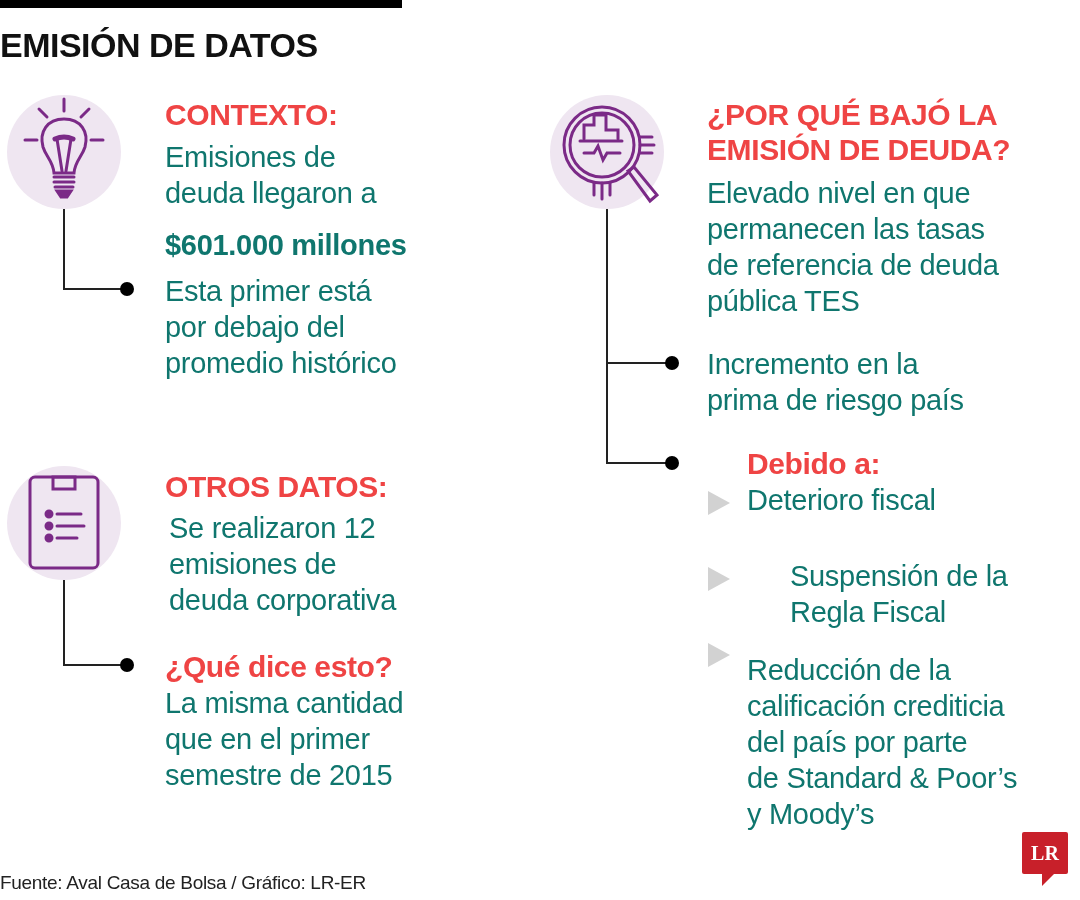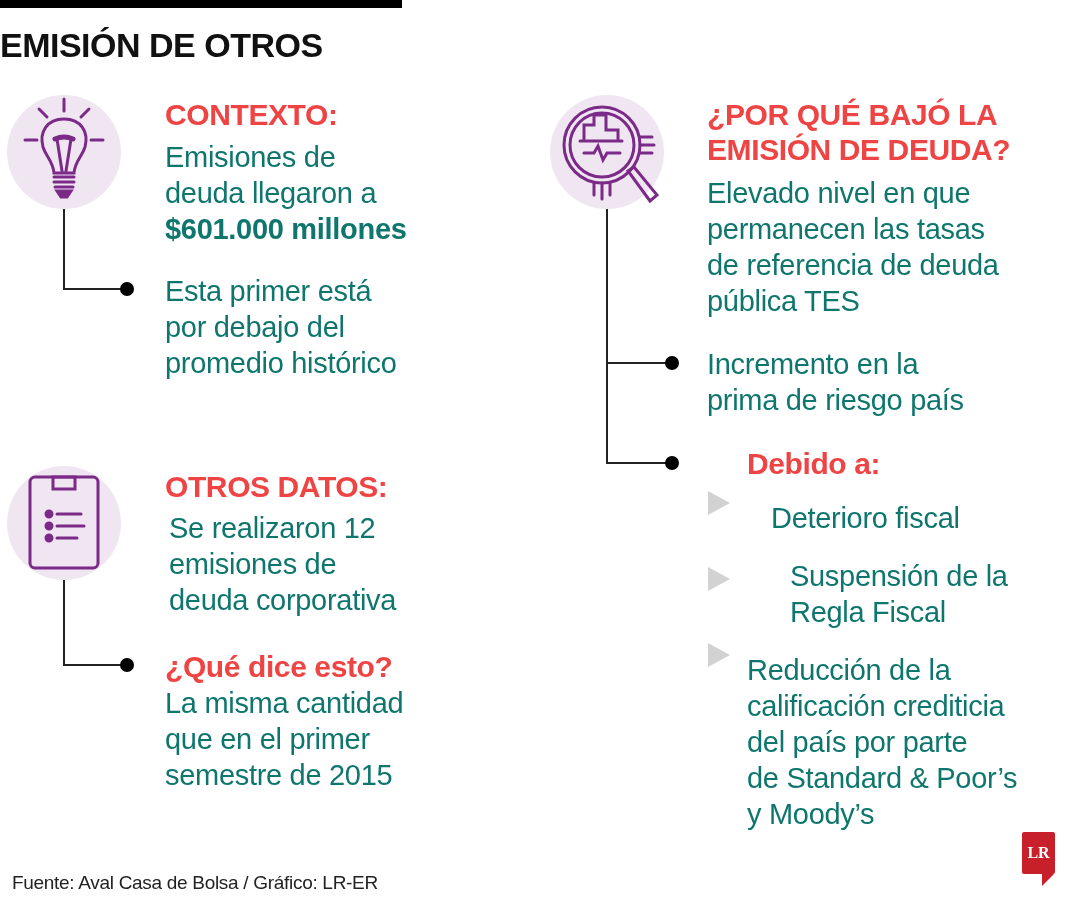--- a/index.html
+++ b/index.html
@@ -7,31 +7,31 @@
   body { position:relative; font-family:"Liberation Sans", "DejaVu Sans", sans-serif; color:#111; }
   .topbar { position:absolute; left:0; top:0; width:402px; height:8px; background:#000; }
   .title { position:absolute; left:0; top:26px; font-size:34px; font-weight:bold; letter-spacing:-0.5px; color:#111; }
   .circle { position:absolute; width:114px; height:114px; border-radius:50%; background:#efe6f1; }
   .circle svg { position:absolute; left:0; top:0; }
   .vline { position:absolute; width:1.5px; background:#222; }
   .hline { position:absolute; height:1.5px; background:#222; }
   .dot { position:absolute; width:14px; height:14px; border-radius:50%; background:#000; }
   .txt { position:absolute; font-size:29px; line-height:36px; color:#0f766e; white-space:pre-line; letter-spacing:-0.3px; }
   .head { position:absolute; font-size:30px; line-height:35px; font-weight:bold; color:#ef4444; white-space:pre-line; letter-spacing:-0.4px; }
-  .bold { font-weight:bold; }
+  .bold { font-weight:bold;margin-top:16px; }
   .tri { position:absolute; width:0; height:0; border-top:12px solid transparent; border-bottom:12px solid transparent; border-left:22px solid #d2d2d2; }
-  .footer { position:absolute; left:0; top:872px; font-size:19px; color:#222; letter-spacing:-0.3px;padding-left:12px; }
-  .logo { position:absolute; left:1022px; top:832px; width:33px; height:42px; background:#c8202a; border-radius:2px; color:#fff; font-family:"Liberation Serif", serif; font-weight:bold; font-size:16px; text-align:center; line-height:42px; }
+  .footer { position:absolute; left:0; top:872px; font-size:19px; color:#222; letter-spacing:-0.3px; }
+  .logo { position:absolute; left:1022px; top:832px; width:46px; height:42px; background:#c8202a; border-radius:2px; color:#fff; font-family:"Liberation Serif", serif; font-weight:bold; font-size:20px; text-align:center; line-height:42px; }
   .logo:after { content:""; position:absolute; left:20px; top:42px; border-left:0 solid transparent; border-right:12px solid transparent; border-top:12px solid #c8202a; }
 </style>
 </head>
 <body>
 
 <div class="topbar"></div>
-<div class="title">EMISIÓN DE OTROS</div>
+<div class="title">EMISIÓN DE DATOS</div>
 
 <div class="circle" style="left:7px;top:95px;">
   <svg width="114" height="114" viewBox="0 0 114 114" fill="none" stroke="#7b2a87" stroke-width="3" stroke-linecap="round">
     <line x1="57" y1="4" x2="57" y2="16"></line>
     <line x1="32" y1="14" x2="40" y2="22"></line>
     <line x1="82" y1="14" x2="74" y2="22"></line>
     <line x1="18" y1="45" x2="30" y2="45"></line>
     <line x1="84" y1="45" x2="96" y2="45"></line>
     <path d="M57 24 C40 24 32 37 36 52 C39 62 46 66 47 78 L67 78 C68 66 75 62 78 52 C82 37 74 24 57 24 Z"></path>
     <path d="M50 44 L55 76 M64 44 L59 76"></path>
@@ -105,21 +105,21 @@
 EMISIÓN DE DEUDA?</div>
 <div class="txt" style="left:707px;top:175px;">Elevado nivel en que
 permanecen las tasas
 de referencia de deuda
 pública TES</div>
 <div class="txt" style="left:707px;top:346px;">Incremento en la
 prima de riesgo país</div>
 <div class="head" style="left:707px;top:446px;margin-left:40px;">Debido a:</div>
 
 <div class="tri" style="left:708px;top:491px;"></div>
-<div class="txt" style="left:747px;top:500px;margin-left:24px;">Deterioro fiscal</div>
+<div class="txt" style="left:747px;top:482px;">Deterioro fiscal</div>
 <div class="tri" style="left:708px;top:567px;"></div>
 <div class="txt" style="left:790px;top:558px;">Suspensión de la
 Regla Fiscal</div>
 <div class="tri" style="left:708px;top:643px;"></div>
 <div class="txt" style="left:747px;top:652px;">Reducción de la
 calificación crediticia
 del país por parte
 de Standard &amp; Poor’s
 y Moody’s</div>
 

